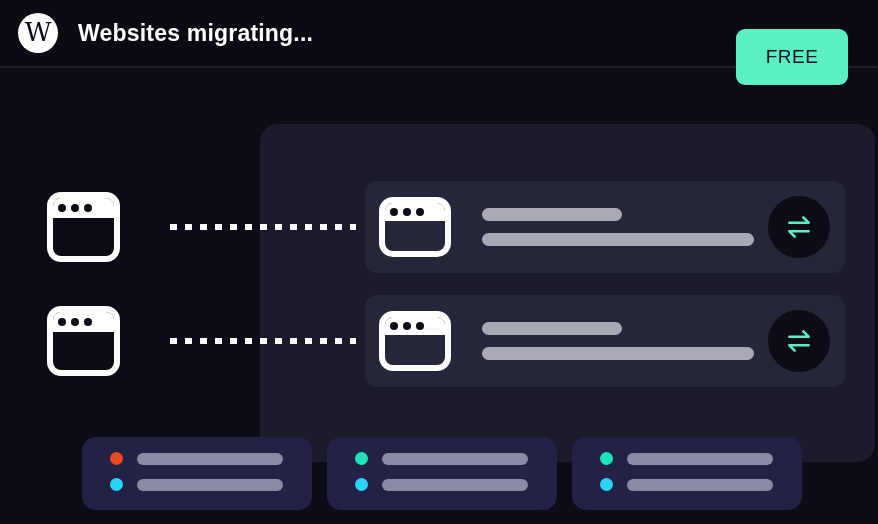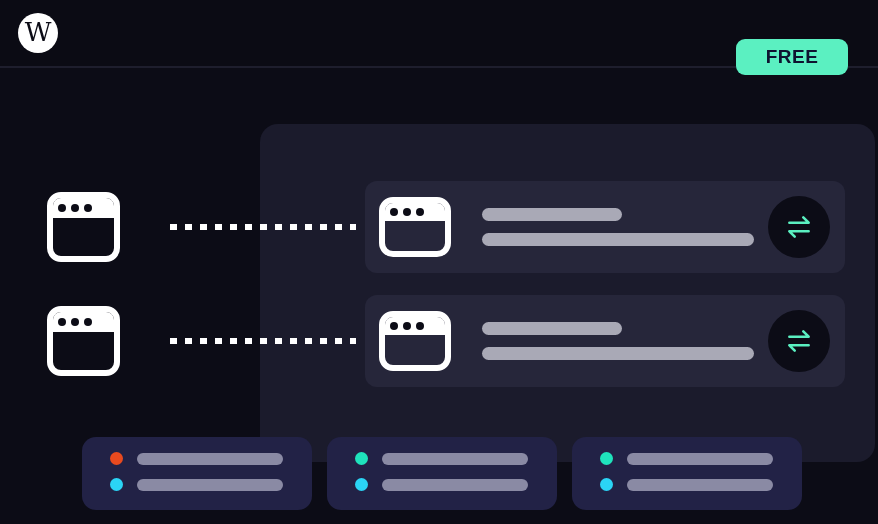--- a/index.html
+++ b/index.html
@@ -22,23 +22,23 @@
   .logo span{
     font-family:"DejaVu Serif",serif;font-size:26px;line-height:1;
     color:#0C0C16;font-weight:400;transform:translateY(-1px);
   }
   h1{
     margin:0 0 0 20px;font-size:23px;font-weight:700;color:#FFFFFF;
     letter-spacing:.2px;
   }
   .badge{
     margin-left:auto;margin-right:12px;border:none;cursor:pointer;
-    min-width:112px;height:36px;border-radius:9px;
+    min-width:112px;height:56px;border-radius:9px;
     font-family:"Liberation Sans",sans-serif;
-    font-size:19px;font-weight:700;letter-spacing:.5px;margin-top:48px;
+    font-size:19px;font-weight:400;letter-spacing:.5px;margin-top:48px;
   }
 
   
   main{position:absolute;top:68px;left:0;width:878px;height:456px;}
   .panel{
     position:absolute;left:260px;top:56px;width:615px;height:338px;
     background:#1B1B2C;border-radius:18px;
   }
 
   .mig-row{position:absolute;left:0;width:878px;height:92px;}
@@ -89,20 +89,21 @@
 </style>
 </head>
 <body>
 
 <div class="stage">
 
   <header>
     <div class="logo">
       <span>W</span>
     </div>
+    <h1>Websites migrating...</h1>
     <button class="badge" style="background: rgb(91, 240, 193); color: rgb(14, 19, 48);">FREE</button>
   </header>
 
   <main>
     <div class="panel"></div>
     <div id="rows">
   <div class="mig-row" style="top: 113px;">
     <div class="browser-icon src">
       <div class="bar">
               <i></i>

